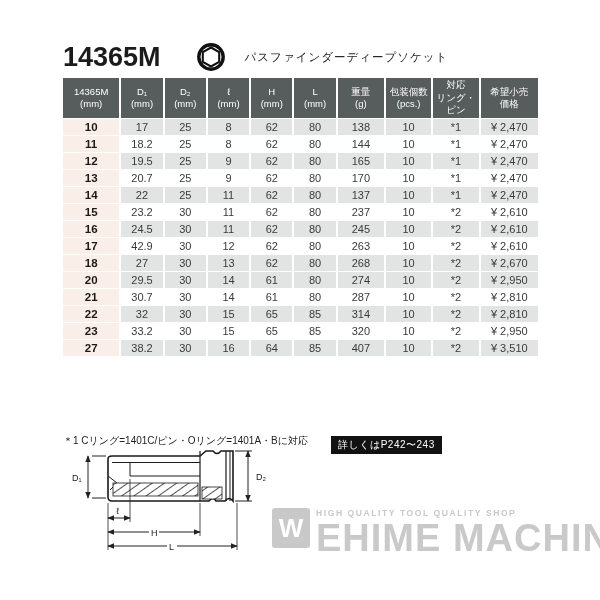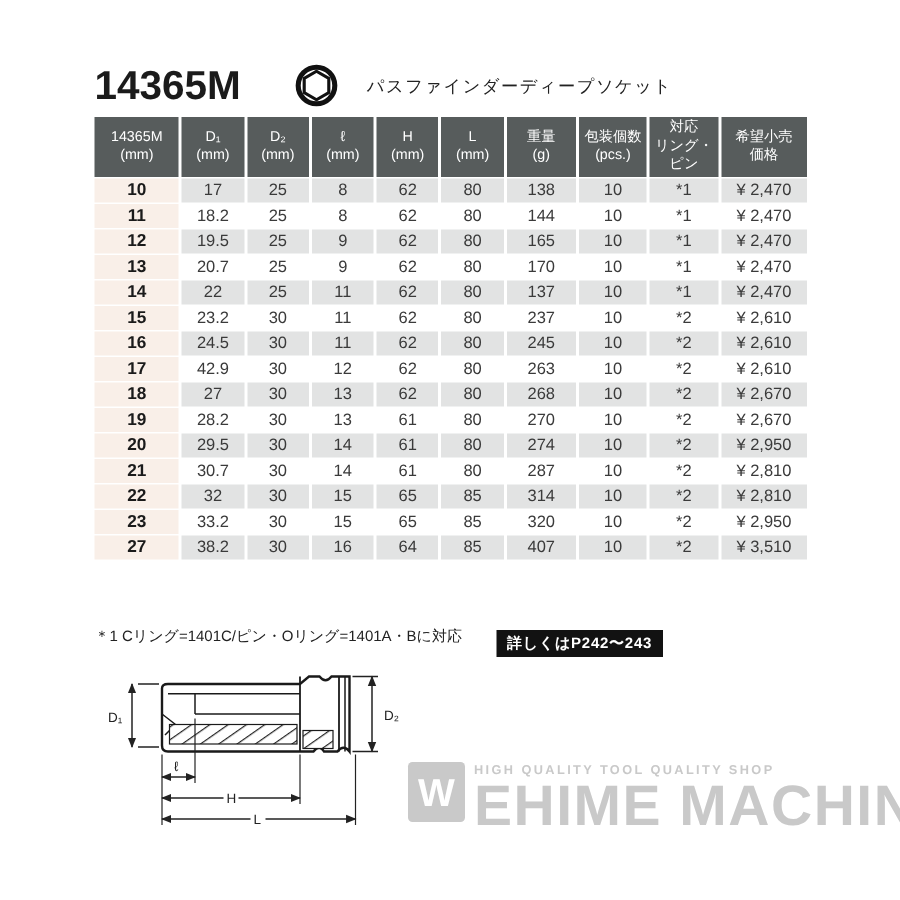--- a/index.html
+++ b/index.html
@@ -21,24 +21,24 @@
     background:#575c5c;color:#ffffff;font-weight:normal;
     font-size:9.5px;line-height:1.3;height:40px;text-align:center;padding:0;vertical-align:middle;
   }
   table.spec td{
     height:16px;padding:0;text-align:center;vertical-align:middle;
     font-size:11px;color:#3a3a3a;background:#ffffff;white-space:nowrap;
   }
   table.spec tr.shade td{background:#e2e3e3;}
   table.spec td.size{background:#f9efe8 !important;font-weight:bold;color:#1a1a1a;font-size:11.5px;}
   
-  .footnotes{position:absolute;left:63px;top:417px;font-size:10px;color:#222;line-height:15px;}
+  .footnotes{position:absolute;left:63px;top:433px;font-size:10px;color:#222;line-height:15px;}
   .badge{
-    position:absolute;left:331px;top:420px;background:#121212;color:#ffffff;
-    font-size:10px;font-weight:bold;padding:2px 7px;letter-spacing:0.5px;
+    position:absolute;left:331px;top:436px;background:#121212;color:#ffffff;
+    font-size:10px;font-weight:normal;padding:2px 7px;letter-spacing:0.5px;
   }
   
   .diagram{position:absolute;left:50px;top:443px;}
   .diagram text{font-size:9px;fill:#222;font-family:"Liberation Sans","DejaVu Sans",sans-serif;}
   
   .watermark{position:absolute;left:272px;top:508px;display:flex;align-items:flex-start;color:#c9c9c9;}
   .wm-logo{width:38px;height:40px;background:#c9c9c9;border-radius:3px;display:flex;align-items:center;justify-content:center;flex:0 0 auto;}
   .wm-logo span{color:#ffffff;font-weight:800;font-size:26px;line-height:1;}
   .wm-text{margin-left:6px;}
   .wm-tag{font-size:8.5px;font-weight:bold;letter-spacing:1.6px;white-space:nowrap;}
@@ -217,32 +217,20 @@
           <td>27</td>
           <td>30</td>
           <td>13</td>
           <td>62</td>
           <td>80</td>
           <td>268</td>
           <td>10</td>
           <td>*2</td>
           <td>¥ 2,670</td>
         </tr>
-        <tr>
-          <td class="size">19</td>
-          <td>28.2</td>
-          <td>30</td>
-          <td>13</td>
-          <td>61</td>
-          <td>80</td>
-          <td>270</td>
-          <td>10</td>
-          <td>*2</td>
-          <td>¥ 2,670</td>
-        </tr>
         <tr class="shade">
           <td class="size">20</td>
           <td>29.5</td>
           <td>30</td>
           <td>14</td>
           <td>61</td>
           <td>80</td>
           <td>274</td>
           <td>10</td>
           <td>*2</td>

